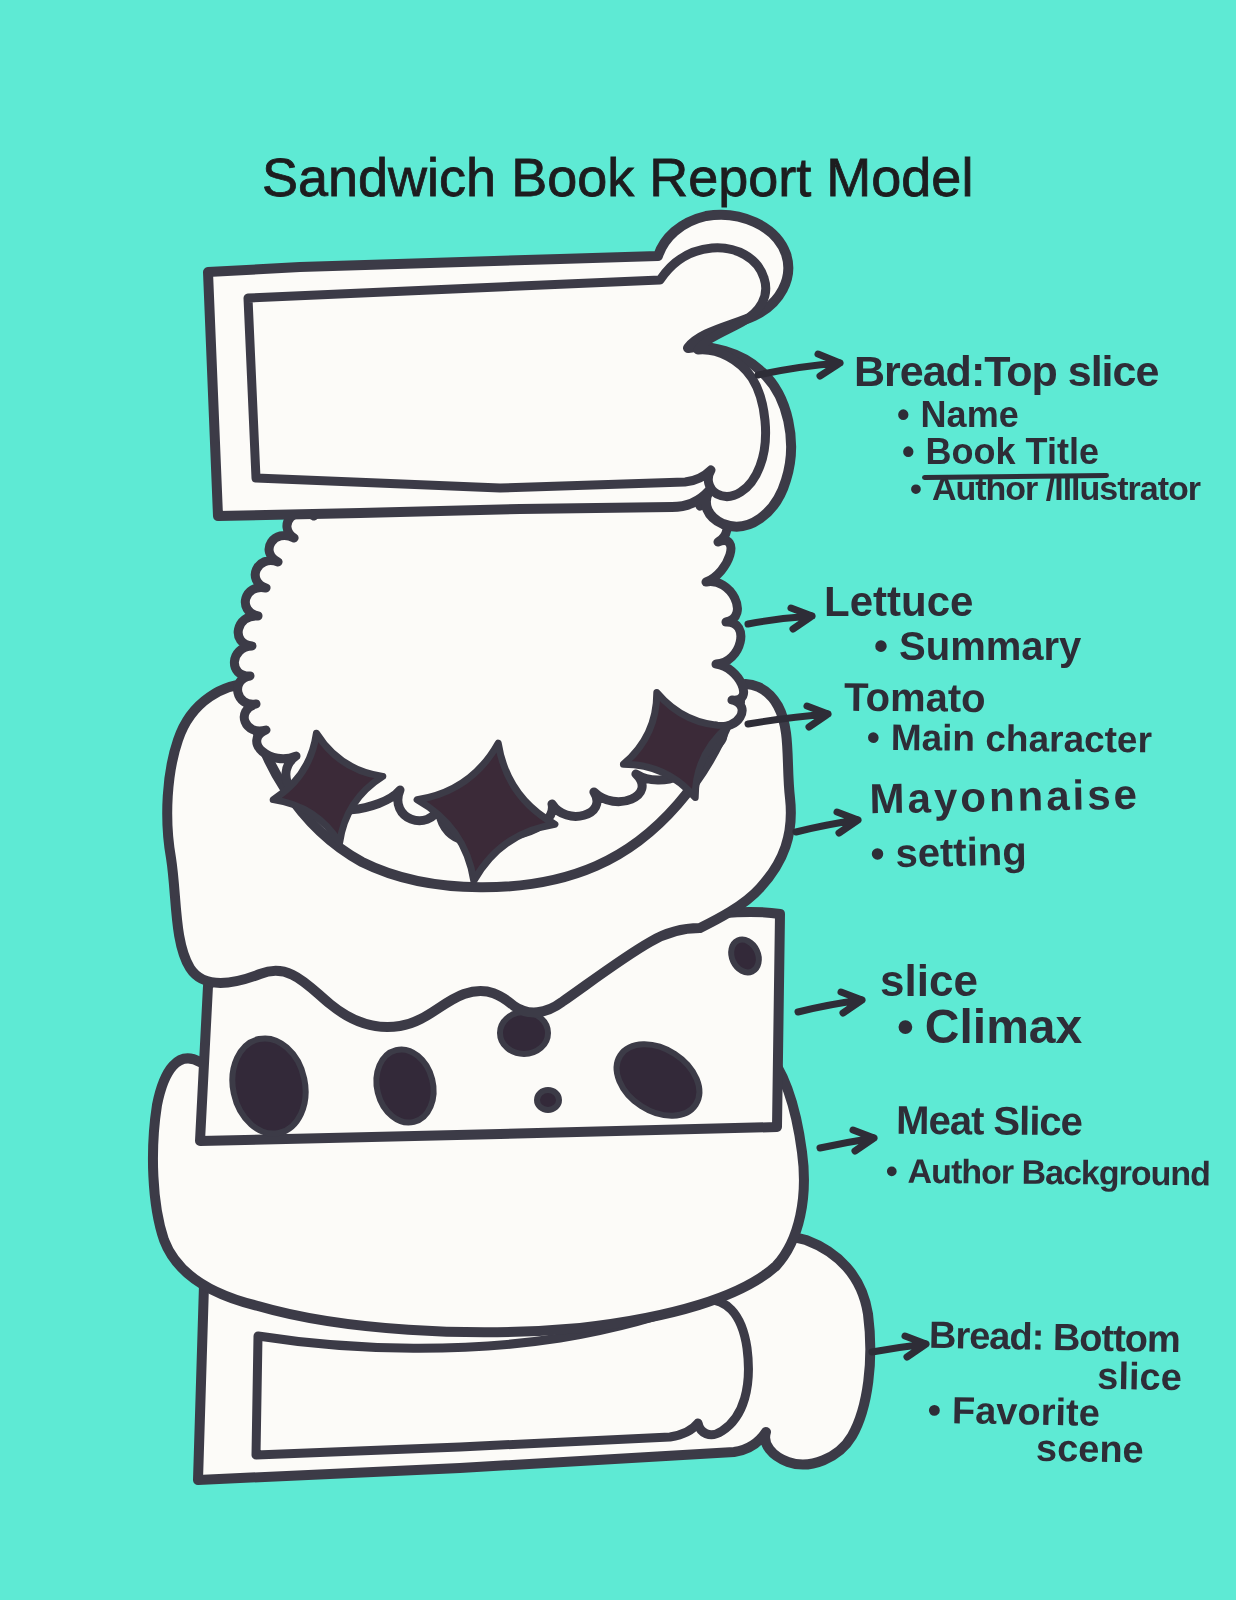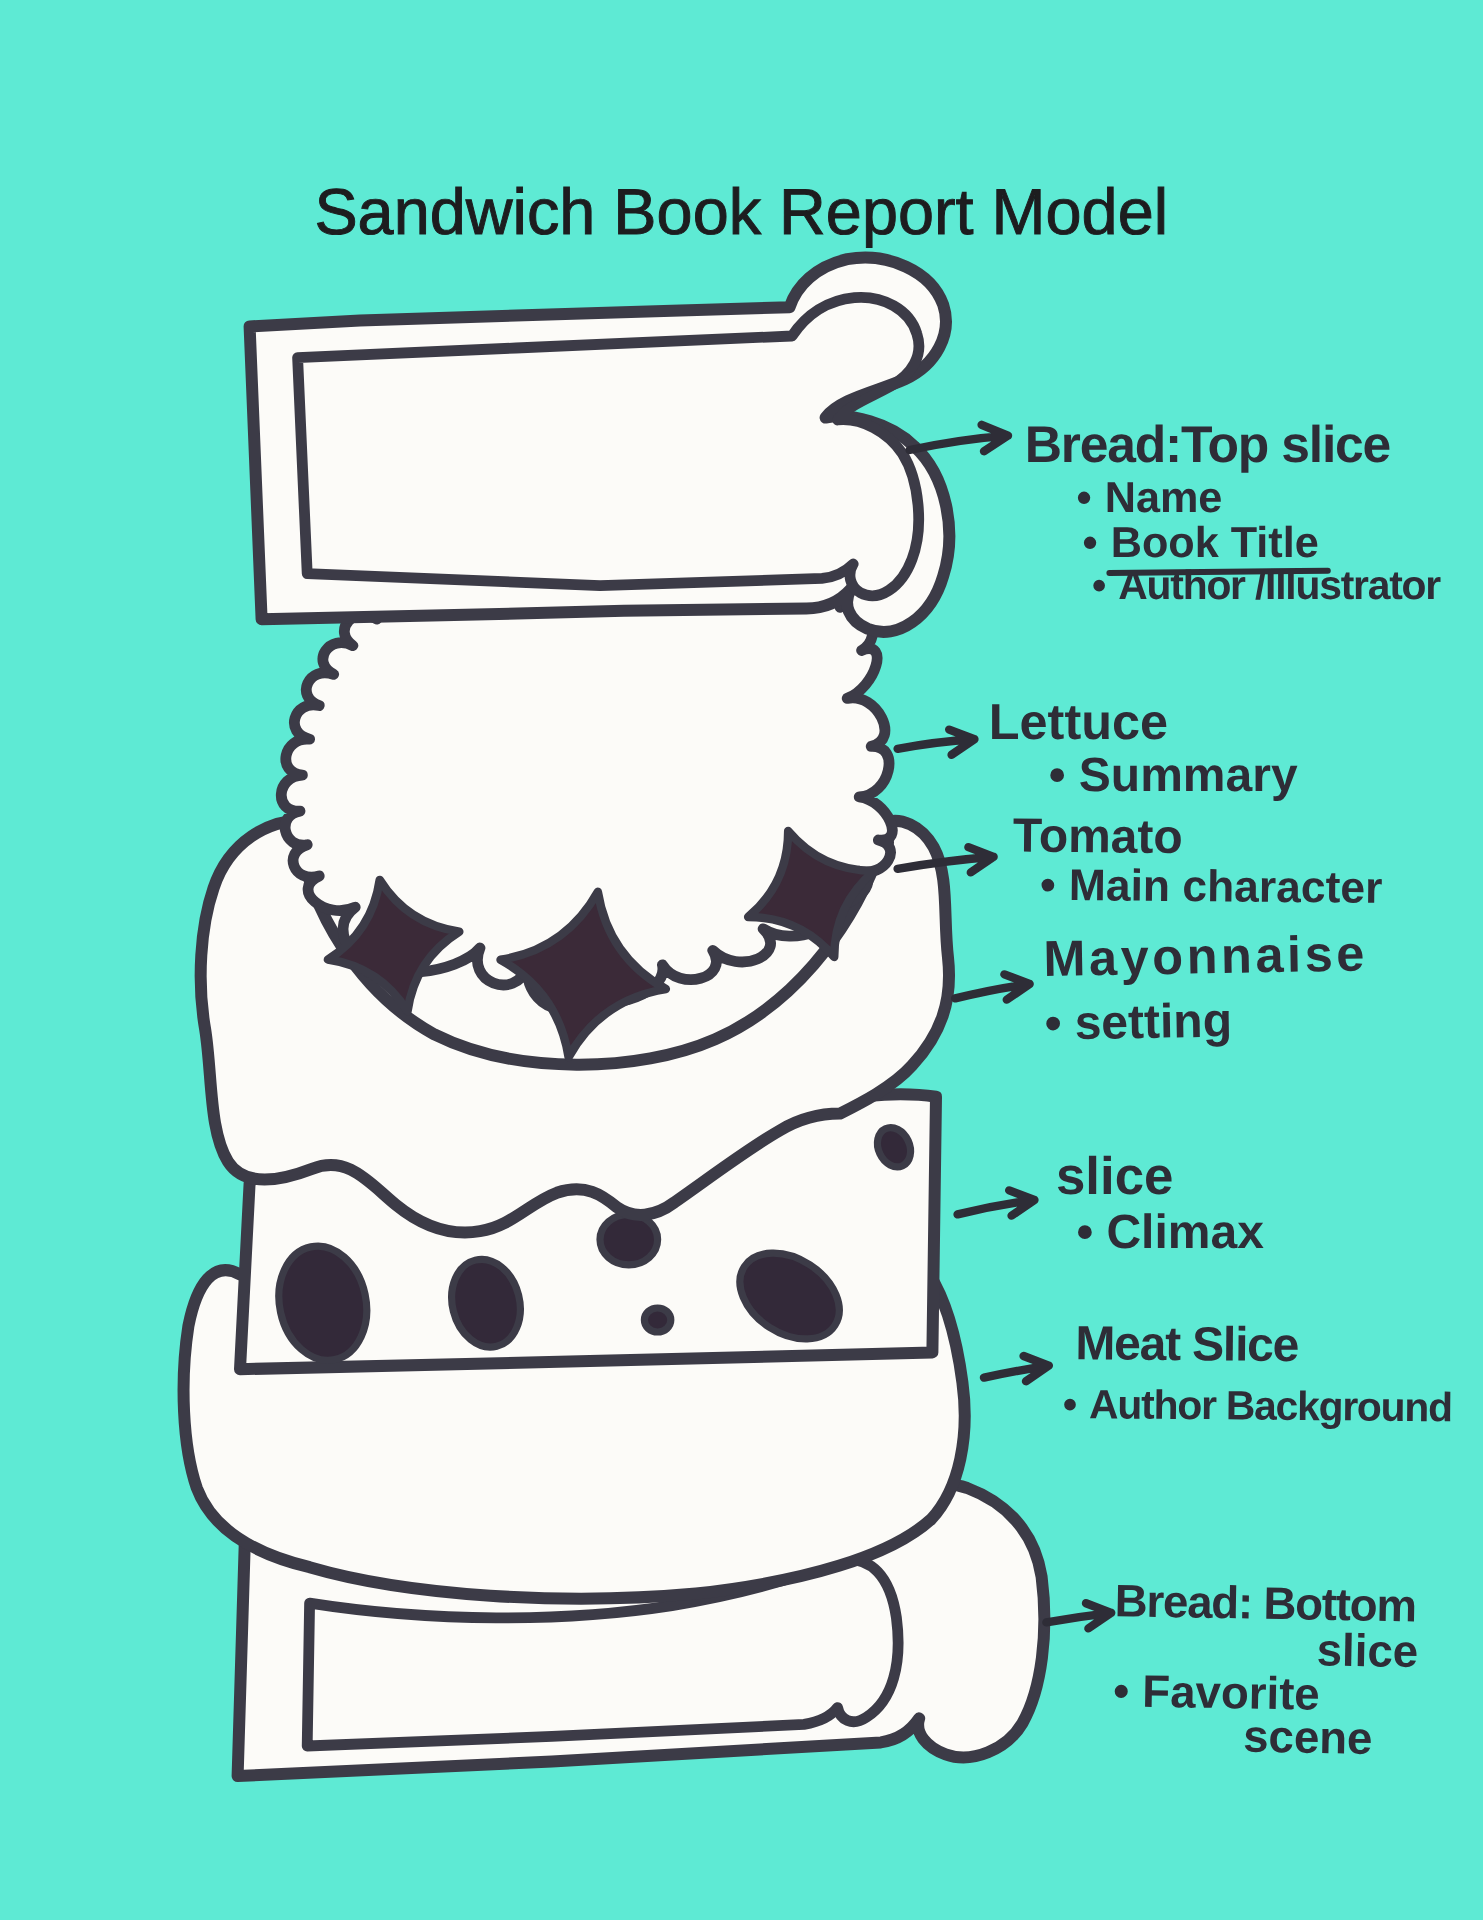--- a/index.html
+++ b/index.html
@@ -158,21 +158,21 @@
     <span class="b" style="font-size:37px;line-height:38px;margin-left:23px;"><span>Main character</span></span>
   </div>
 
   <div class="lbl" style="left:870px;top:774px;transform:rotate(-1deg);">
     <span class="h" style="font-size:42px;line-height:46px;letter-spacing:3px;">Mayonnaise</span>
     <span class="b" style="font-size:40px;line-height:42px;margin-left:0px;margin-top:10px;"><span>setting</span></span>
   </div>
 
   <div class="lbl" style="left:880px;top:956px;">
     <span class="h" style="font-size:44px;line-height:50px;">slice</span>
-    <span class="b" style="font-size:40px;line-height:42px;margin-left:17px;"><span>Climax</span></span>
+    <span class="b" style="font-size:48px;line-height:42px;margin-left:17px;"><span>Climax</span></span>
   </div>
 
   <div class="lbl" style="left:886px;top:1098px;transform:rotate(0.5deg);">
     <span class="h" style="font-size:40px;line-height:46px;letter-spacing:-1px;margin-left:10px;">Meat Slice</span>
     <span class="b" style="font-size:34px;line-height:40px;margin-left:0px;margin-top:8px;letter-spacing:-1px;"><span>Author Background</span></span>
   </div>
 
   <div class="lbl" style="left:928px;top:1316px;transform:rotate(1deg);">
     <span class="h" style="font-size:38px;line-height:42px;letter-spacing:-1px;">Bread: Bottom</span>
     <span class="h" style="font-size:38px;line-height:34px;margin-left:169px;">slice</span>

